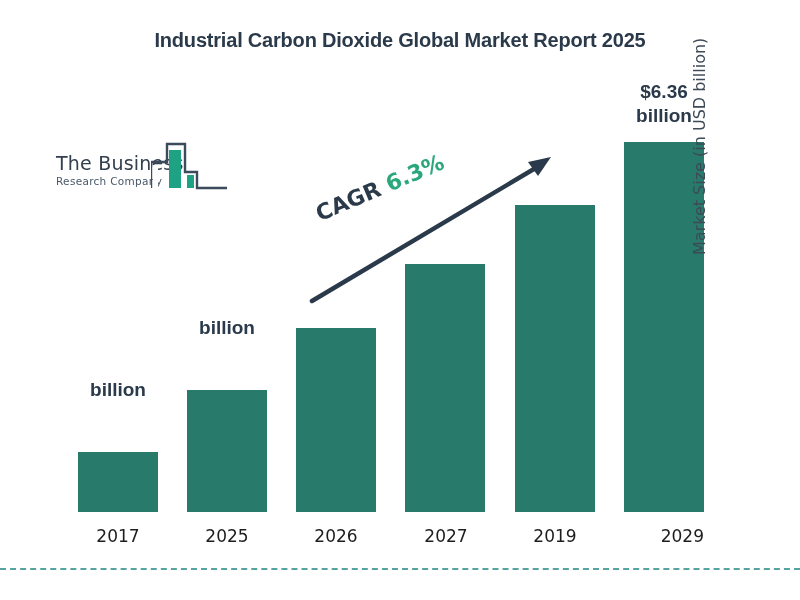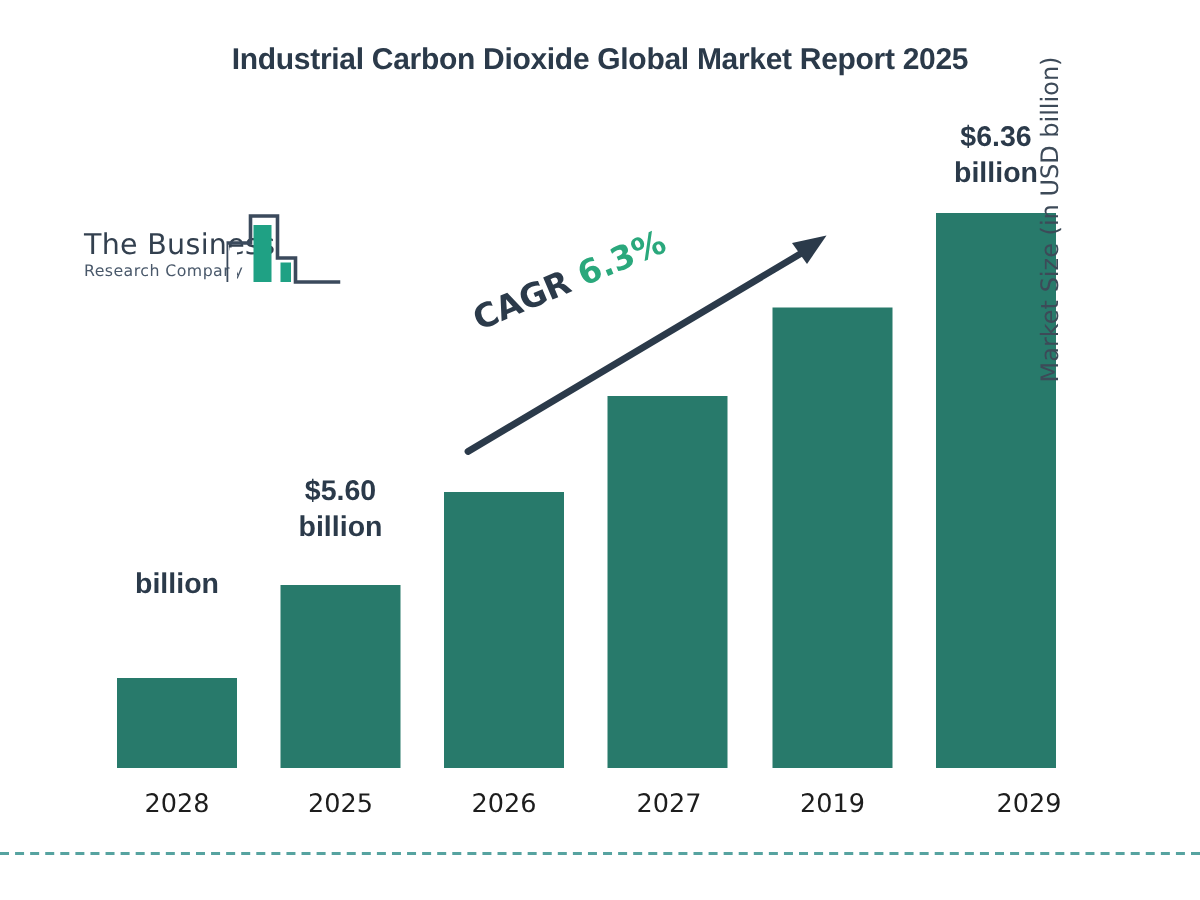--- a/index.html
+++ b/index.html
@@ -163,35 +163,34 @@
     <div class="bar" style="left:296px; top:328px; width:80px; height:184px;"></div>
     <div class="bar" style="left:405px; top:264px; width:80px; height:248px;"></div>
     <div class="bar" style="left:515px; top:205px; width:80px; height:307px;"></div>
     <div class="bar" style="left:624px; top:142px; width:80px; height:370px;"></div>
 
     <div class="bar-value" style="left:58px; top:378px; width:120px;">
       <div>billion</div>
     </div>
 
     <div class="bar-value" style="left:167px; top:316px; width:120px;">
-      <div>$5.60</div>
       <div>billion</div>
     </div>
 
     <div class="bar-value" style="left:604px; top:80px; width:120px;">
       <div>$6.36</div>
       <div>billion</div>
     </div>
 
-    <div class="x-label" style="left:78px; top:526px; width:80px;">2028</div>
+    <div class="x-label" style="left:78px; top:526px; width:80px;">2017</div>
     <div class="x-label" style="left:187px; top:526px; width:80px;">2025</div>
     <div class="x-label" style="left:296px; top:526px; width:80px;">2026</div>
     <div class="x-label" style="left:406px; top:526px; width:80px;">2027</div>
     <div class="x-label" style="left:515px; top:526px; width:80px;">2019</div>
-    <div class="x-label" style="left:646px; top:526px; width:80px;">2029</div>
+    <div class="x-label" style="left:624px; top:526px; width:80px;text-align:right;">2029</div>
 
     <svg id="cagr-arrow" width="800" height="600">
       <line x1="312" y1="301" x2="539" y2="166" stroke="#2b3a4a" stroke-width="4.5" stroke-linecap="round"></line>
       <path d="M551 157 L528 162 L538 176 Z" fill="#2b3a4a"></path>
     </svg>
 
     <div id="cagr-label">
       <span>CAGR</span>
       <span id="cagr-value">6.3%</span>
     </div>

